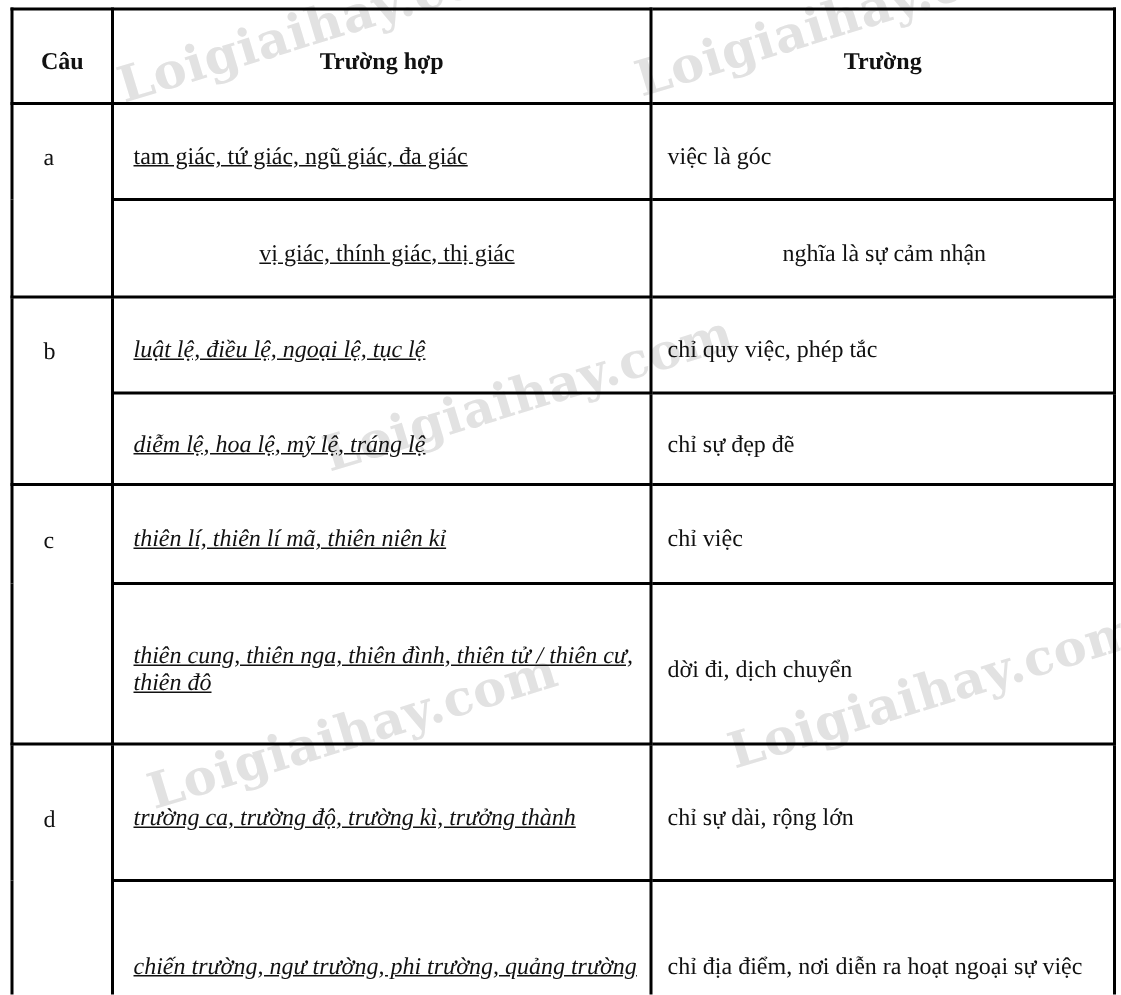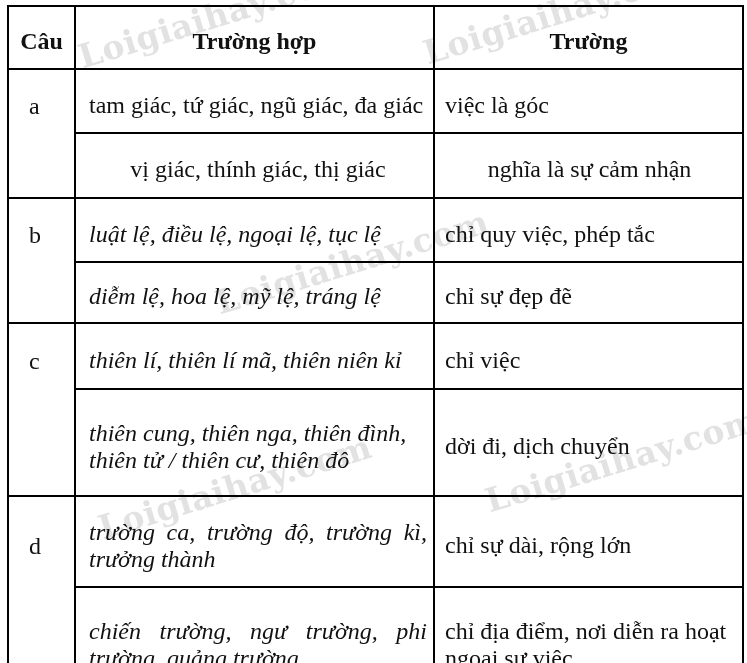--- a/index.html
+++ b/index.html
@@ -27,31 +27,31 @@
   table{
     position:absolute;left:7px;top:5px;z-index:1;
     width:735px;border-collapse:collapse;table-layout:fixed;
     background:transparent;
   }
   col.c-case{width:67px;}
   col.c-th{width:359px;}
   col.c-ng{width:309px;}
   th,td{
     border:2px solid #000;background:transparent;
-    font-size:24px;line-height:1.12;font-weight:normal;
+    font-size:16px;line-height:1.12;font-weight:normal;
     padding:0;vertical-align:middle;
   }
   th{font-weight:bold;text-align:center;padding-top:8px;}
   tr.hdr{height:63px;}
   tr.r64{height:64px;} tr.r65{height:65px;text-align:center;} tr.r61{height:61px;}
   tr.r66{height:66px;} tr.r88{height:107px;padding-left:47px;} tr.r91{height:91px;}
   td.case{vertical-align:top;padding-left:20px;}
   .case-box{display:flex;align-items:center;box-sizing:border-box;padding-top:8px;}
   .cb-64{height:64px;} .cb-66{height:66px;} .cb-91{height:91px;}
-  td.th-cell{padding:10px 6px 2px 13px;}
+  td.th-cell{padding:10px 6px 2px 13px;text-decoration:underline;}
   td.ng-cell{padding:10px 8px 2px 10px;}
   .italic{font-style:italic;}
   .justify{text-align:justify;}
 </style>
 </head>
 <body>
 
 <div class="page">
 
   <span class="wm wm1">Loigiaihay.com</span>

